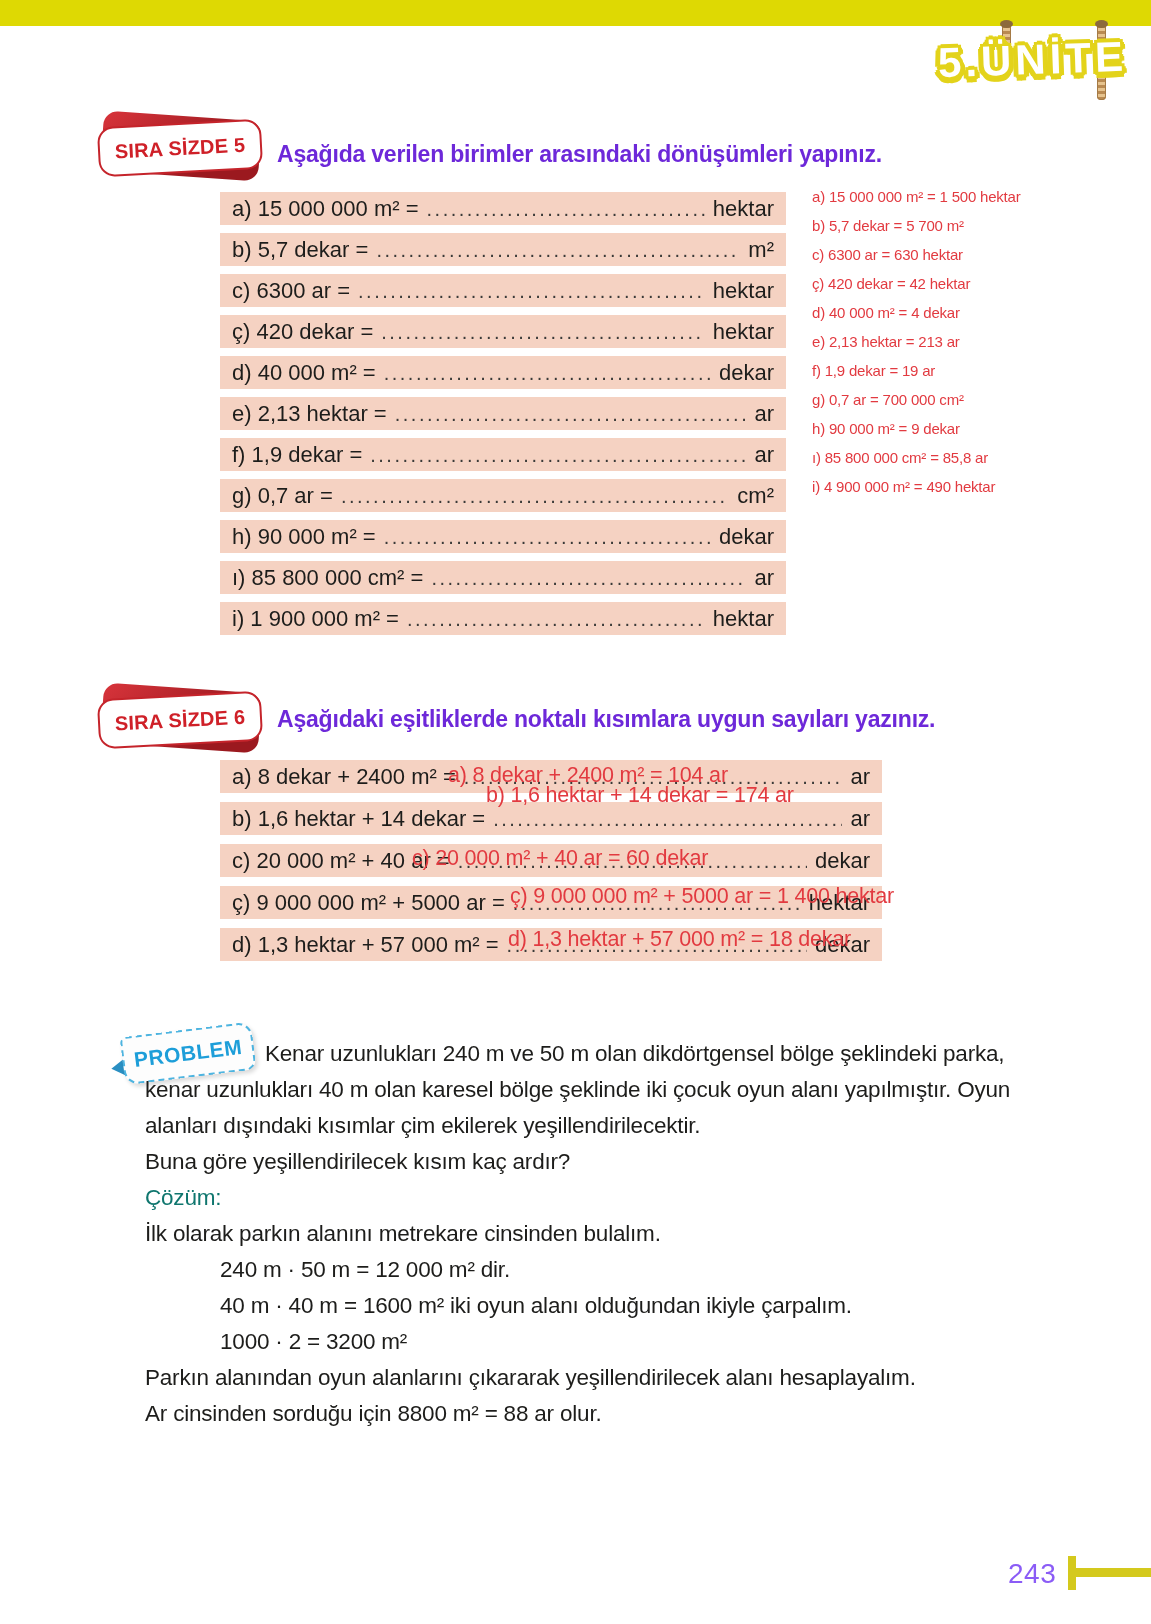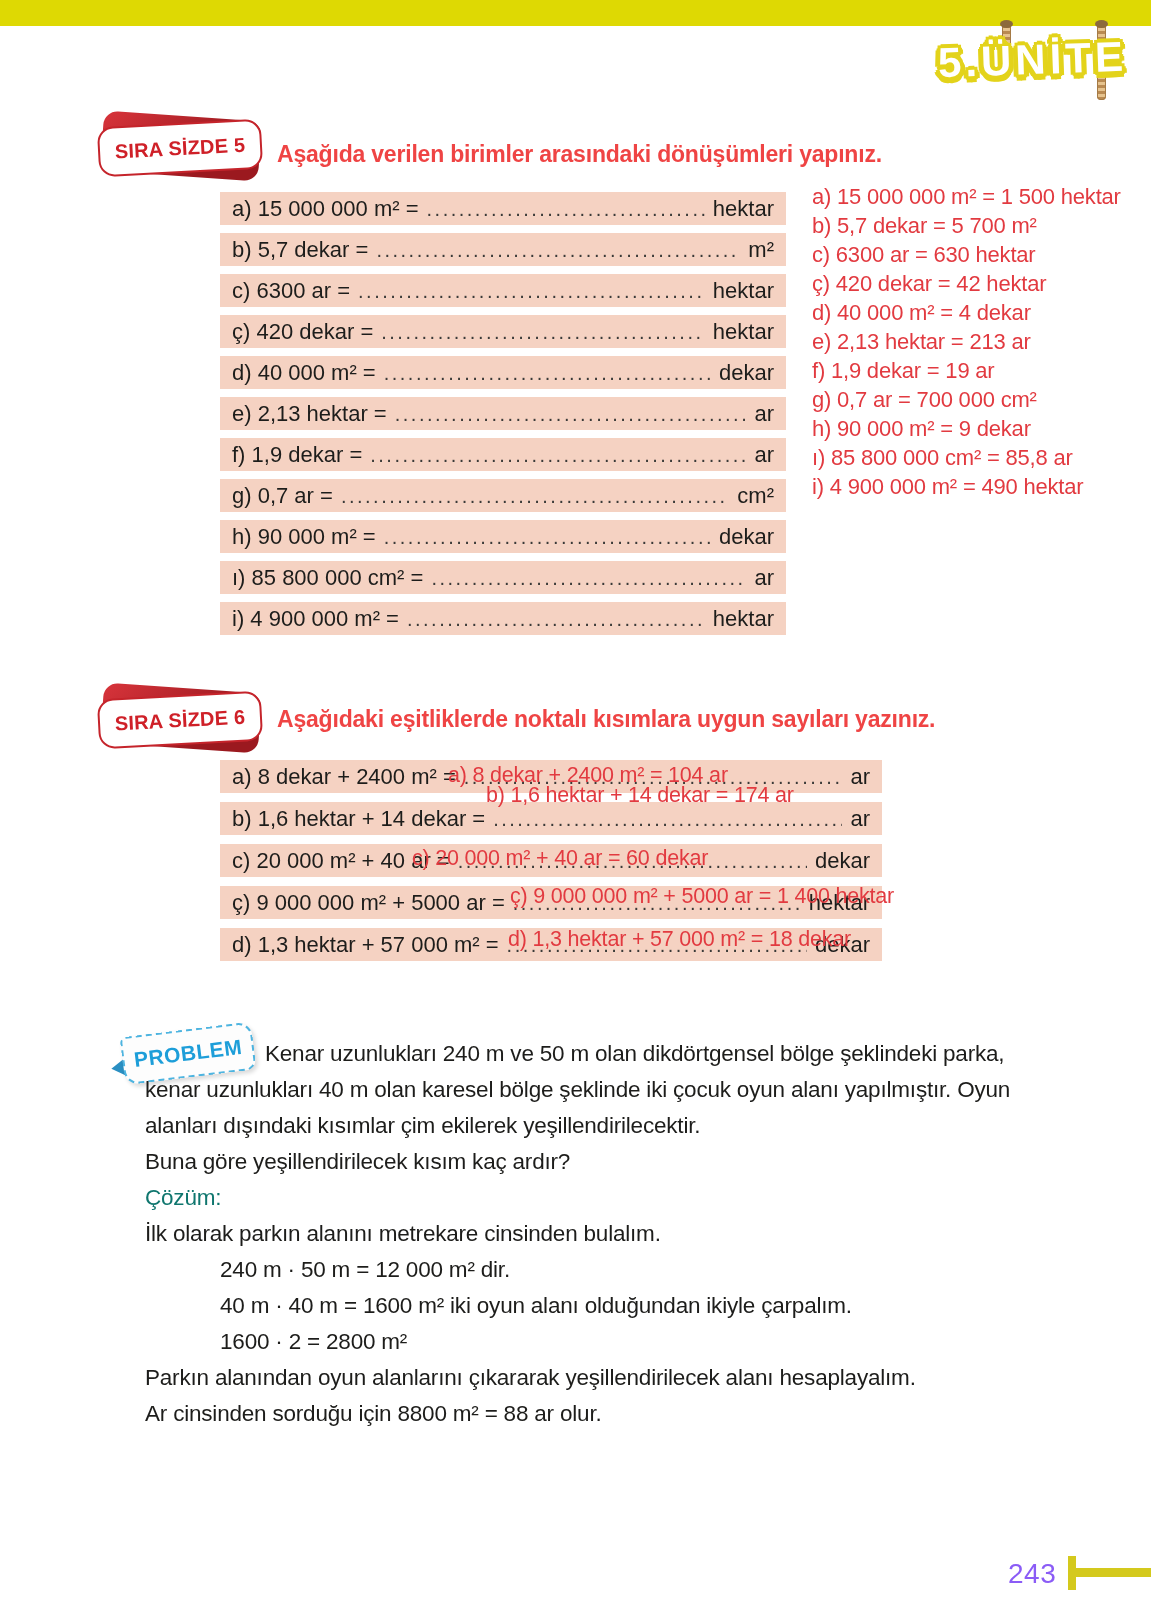--- a/index.html
+++ b/index.html
@@ -25,38 +25,38 @@
   .badge{position:absolute;width:166px;height:68px;}
   .b5{left:98px;top:114px;}
   .b6{left:98px;top:686px;}
   .badge-back{position:absolute;left:4px;top:2px;width:158px;height:60px;border-radius:14px;
         background:linear-gradient(135deg,#d8343b,#9b191f 70%);transform:rotate(4deg);}
   .badge-front{position:absolute;left:0px;top:9px;width:160px;height:46px;border-radius:16px;
         background:#ffffff;border:2.5px solid #c5242b;transform:rotate(-3deg);
         display:flex;align-items:center;justify-content:center;
         font-size:20px;font-weight:bold;color:#cf2028;letter-spacing:0.2px;white-space:nowrap;}
 
-  .title{position:absolute;left:277px;font-size:23px;font-weight:bold;color:#ef4444;letter-spacing:-0.2px;}
+  .title{position:absolute;left:277px;font-size:23px;font-weight:bold;color:#6d28d9;letter-spacing:-0.2px;}
   .t5{top:141px;}
   .t6{top:706px;}
 
   
   .rows{position:absolute;display:flex;flex-direction:column;}
   .rows5{left:220px;top:192px;width:566px;}
   .rows6{left:220px;top:760px;width:662px;}
   .row{position:relative;display:flex;align-items:center;background:#f5d2c2;height:33px;
        margin-bottom:8px;padding:0 12px 0 12px;font-size:22px;white-space:nowrap;}
   .rows6 .row{margin-bottom:9px;}
   .dots{flex:1;overflow:hidden;white-space:nowrap;letter-spacing:2.5px;font-size:20px;
         color:#3a3a38;margin:0 8px;position:relative;top:1px;}
   .runit{white-space:nowrap;}
 
   
   .answers5{position:absolute;left:812px;top:182px;width:335px;
-        font-size:22px;line-height:29px;color:#e23a40;letter-spacing:-0.2px;}
+        font-size:15px;line-height:29px;color:#e23a40;letter-spacing:-0.2px;}
   .answers5 div{white-space:nowrap;}
 
   
   .overlay{position:absolute;color:#e23a40;font-size:21.5px;white-space:nowrap;letter-spacing:-0.2px;}
   .o0{left:228px;top:3px;}
   .o1{left:266px;top:-19px;}
   .o2{left:192px;top:2px;}
   .o3{left:290px;top:-2px;}
   .o4{left:288px;top:-1px;}
 
@@ -147,21 +147,21 @@
         <span>h) 90 000 m² = </span>
         <span class="dots">..........................................................................................</span>
         <span class="runit">dekar</span>
       </div>
     <div class="row">
         <span>ı) 85 800 000 cm² = </span>
         <span class="dots">..........................................................................................</span>
         <span class="runit">ar</span>
       </div>
     <div class="row">
-        <span>i) 4 900 000 m² = </span>
+        <span>i) 1 900 000 m² = </span>
         <span class="dots">..........................................................................................</span>
         <span class="runit">hektar</span>
       </div>
   </div>
 
   <div class="answers5">
     <div>a) 15 000 000 m² = 1 500 hektar</div>
     <div>b) 5,7 dekar = 5 700 m²</div>
     <div>c) 6300 ar = 630 hektar</div>
     <div>ç) 420 dekar = 42 hektar</div>
@@ -220,21 +220,21 @@
 
   <div class="ptext">
     <div class="first">Kenar uzunlukları 240 m ve 50 m olan dikdörtgensel bölge şeklindeki parka,</div>
     <div>kenar uzunlukları 40 m olan karesel bölge şeklinde iki çocuk oyun alanı yapılmıştır. Oyun</div>
     <div>alanları dışındaki kısımlar çim ekilerek yeşillendirilecektir.</div>
     <div class="bold">Buna göre yeşillendirilecek kısım kaç ardır?</div>
     <div class="blue">Çözüm:</div>
     <div>İlk olarak parkın alanını metrekare cinsinden bulalım.</div>
     <div class="indent">240 m · 50 m = 12 000 m² dir.</div>
     <div class="indent">40 m · 40 m = 1600 m² iki oyun alanı olduğundan ikiyle çarpalım.</div>
-    <div class="indent">1600 · 2 = 2800 m²</div>
+    <div class="indent">1000 · 2 = 3200 m²</div>
     <div>Parkın alanından oyun alanlarını çıkararak yeşillendirilecek alanı hesaplayalım.</div>
     <div>Ar cinsinden sorduğu için 8800 m² = 88 ar olur.</div>
   </div>
 
   <div class="pagenum">243</div>
   <div class="foottick"></div>
   <div class="footbar"></div>
 
 </div>
 

